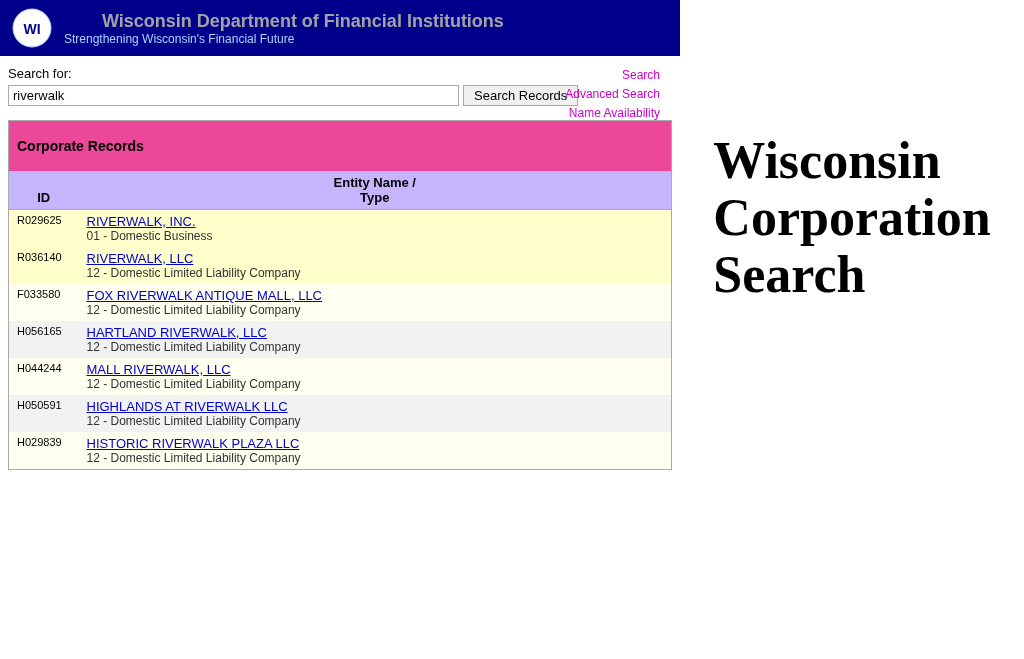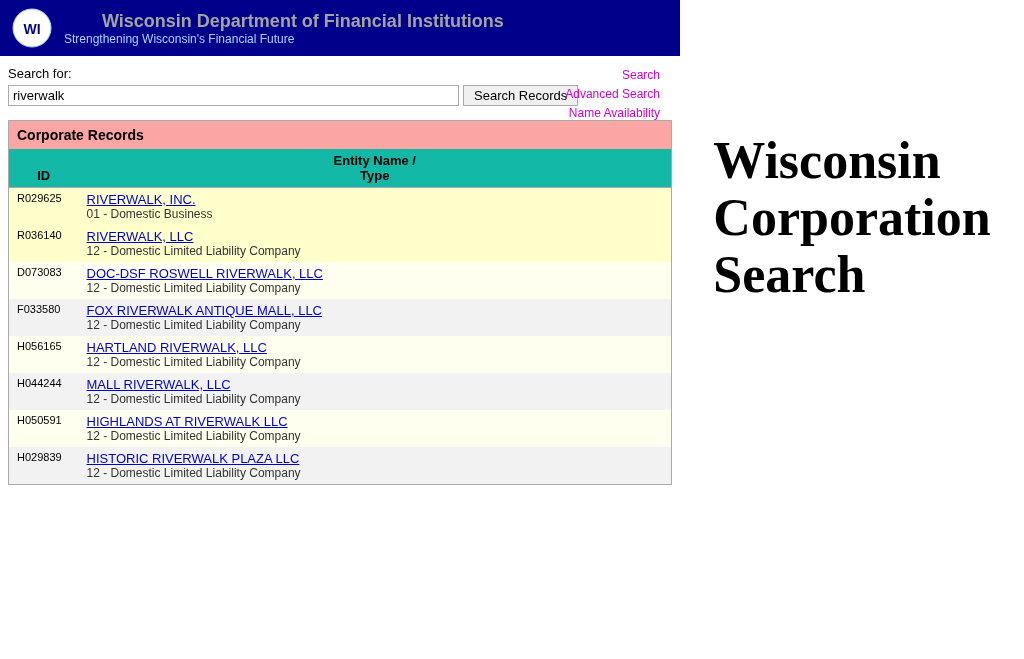--- a/index.html
+++ b/index.html
@@ -85,29 +85,29 @@
       padding: 8px;
     }
 
     
     #corp-table {
       width: 100%;
       border-collapse: collapse;
       border: 1px solid #aaa;
     }
     #corp-header-row th {
-      background: #fca5a5;
+      background: #ec4899;
       color: #000;
       font-size: 14px;
       font-weight: bold;
-      padding: 6px 8px;
+      padding: 17px 8px;
       text-align: left;
     }
     #col-header-row th {
-      background: #14b8a6;
+      background: #c4b5fd;
       font-size: 13px;
       font-weight: bold;
       padding: 4px 8px;
       border-bottom: 1px solid #aaa;
       vertical-align: bottom;
     }
     .result-row td {
       padding: 4px 8px;
       vertical-align: top;
     }
@@ -191,24 +191,20 @@
       <tbody id="results-body">
       <tr class="result-row row-highlighted">
             <td class="entity-id">R029625</td>
             <td class="entity-name"><a href="#">RIVERWALK, INC.</a><div class="entity-type">01 - Domestic Business</div></td>
           </tr>
           <tr class="result-row row-highlighted">
             <td class="entity-id">R036140</td>
             <td class="entity-name"><a href="#">RIVERWALK, LLC</a><div class="entity-type">12 - Domestic Limited Liability Company</div></td>
           </tr>
           <tr class="result-row">
-            <td class="entity-id">D073083</td>
-            <td class="entity-name"><a href="#">DOC-DSF ROSWELL RIVERWALK, LLC</a><div class="entity-type">12 - Domestic Limited Liability Company</div></td>
-          </tr>
-          <tr class="result-row">
             <td class="entity-id">F033580</td>
             <td class="entity-name"><a href="#">FOX RIVERWALK ANTIQUE MALL, LLC</a><div class="entity-type">12 - Domestic Limited Liability Company</div></td>
           </tr>
           <tr class="result-row">
             <td class="entity-id">H056165</td>
             <td class="entity-name"><a href="#">HARTLAND RIVERWALK, LLC</a><div class="entity-type">12 - Domestic Limited Liability Company</div></td>
           </tr>
           <tr class="result-row">
             <td class="entity-id">H044244</td>
             <td class="entity-name"><a href="#">MALL RIVERWALK, LLC</a><div class="entity-type">12 - Domestic Limited Liability Company</div></td>

